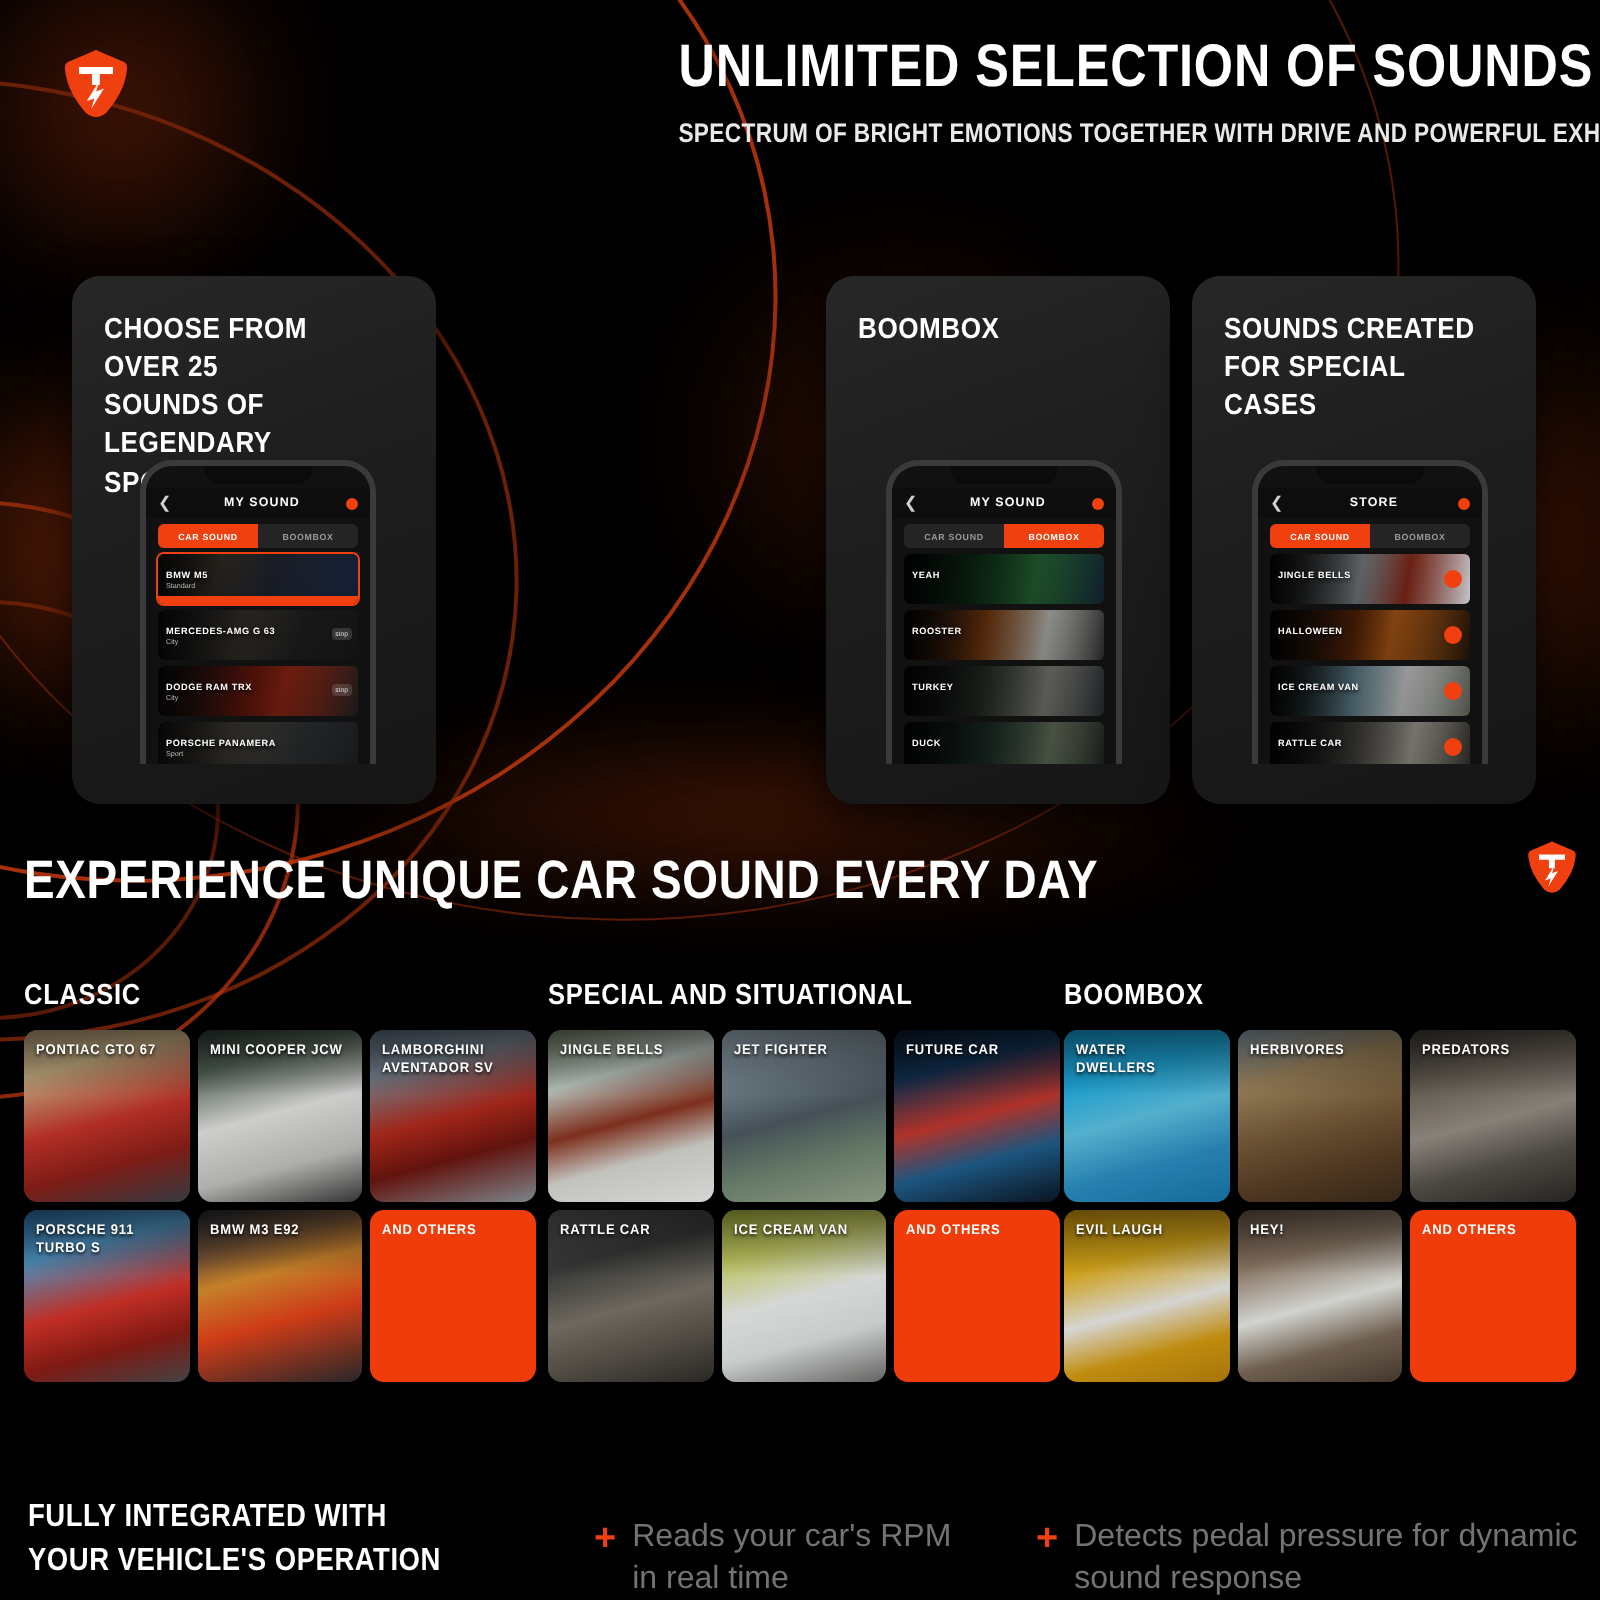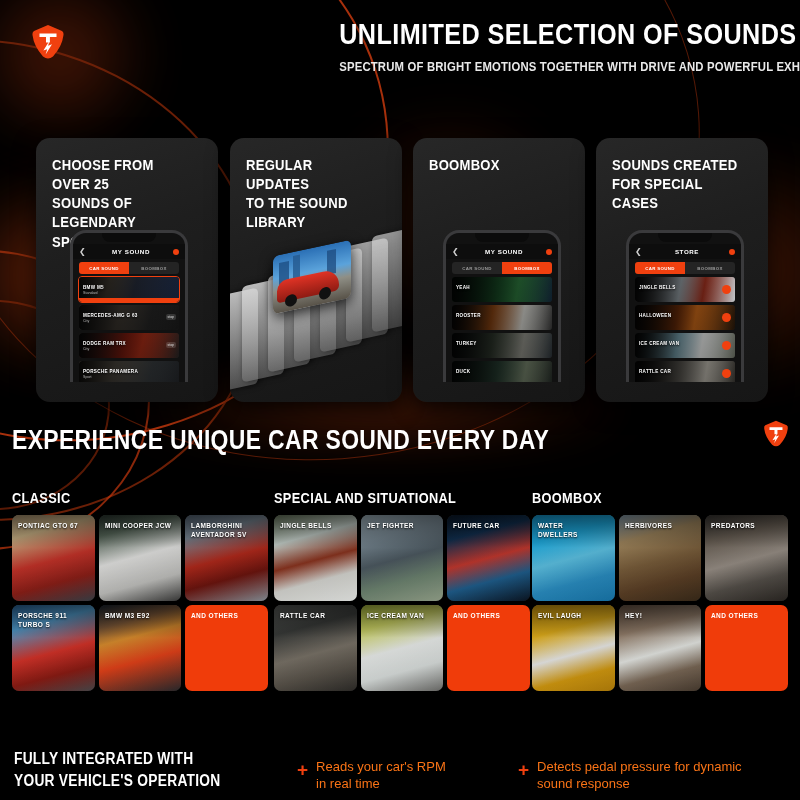--- a/index.html
+++ b/index.html
@@ -162,21 +162,21 @@
   .footer{ position:absolute; left:0; top:742px; width:800px; height:58px; }
   .f-lead{
     position:absolute; left:14px; top:6px; font-size:16px; font-weight:700;
     line-height:1.35; letter-spacing:.3px; white-space:nowrap;
     transform:scaleX(.86); transform-origin:left top;
   }
   .f-item{ position:absolute; display:flex; gap:8px; align-items:flex-start; }
   .f-plus{
     color:#F0400F; font-size:19px; font-weight:700; line-height:1; margin-top:2px;
   }
-  .f-text{ font-size:13px; line-height:1.32; color:#f97316; white-space:nowrap; }
+  .f-text{ font-size:16px; line-height:1.32; color:#737373; white-space:nowrap; }
 </style>
 </head>
 <body>
 
 <div class="page">
 
   <div class="bg-arcs">
     <div class="arc" style="left:-230px;top:-120px;width:620px;height:560px;border-width:2px;border-color:#C4380E;opacity:.85;transform:rotate(-12deg);"></div>
     <div class="arc" style="left:-300px;top:40px;width:560px;height:480px;border-width:2px;border-color:#8E2A0A;opacity:.75;transform:rotate(8deg);"></div>
     <div class="arc" style="left:-180px;top:250px;width:330px;height:300px;border-width:2px;border-color:#C4380E;opacity:.7;"></div>
@@ -243,41 +243,20 @@
           <div class="ph-row">
             <div class="ph-row-img" style="background:linear-gradient(105deg,#5a5349 0%,#6e675c 35%,#33373a 70%,#1a1c1f 100%);"></div>
             <div class="ph-row-shade"></div>
             <div class="ph-row-name">PORSCHE PANAMERA</div>
             <div class="ph-row-sub">Sport</div>
           </div>
         </div>
       </div>
     </div>
 
-    <div class="fcard" style="left:230px;width:172px;">
-      <div class="fcard-title">REGULAR UPDATES<br>TO THE SOUND LIBRARY</div>
-      <div class="fan" style="left:0;top:88px;width:172px;height:176px;">
-        <div class="fan-sheet" style="left:-14px;top:66px;transform:skewY(-12deg);"></div>
-        <div class="fan-sheet" style="left:12px;top:56px;transform:skewY(-12deg);"></div>
-        <div class="fan-sheet" style="left:38px;top:46px;transform:skewY(-12deg);"></div>
-        <div class="fan-sheet" style="left:64px;top:36px;transform:skewY(-12deg);opacity:.92;"></div>
-        <div class="fan-sheet" style="left:90px;top:26px;transform:skewY(-12deg);opacity:.88;"></div>
-        <div class="fan-sheet" style="left:116px;top:16px;transform:skewY(-12deg);opacity:.82;"></div>
-        <div class="fan-sheet" style="left:142px;top:6px;transform:skewY(-12deg);opacity:.76;"></div>
-        <div class="fan-hero" style="left:43px;top:22px;transform:skewY(-12deg);">
-          <div style="position:absolute;inset:0;background:linear-gradient(180deg,#2a6fb5 0%,#5ba3db 40%,#8f8f86 62%,#585248 100%);"></div>
-          <div style="position:absolute;left:6px;top:8px;width:10px;height:22px;background:#1d4f84;opacity:.8;"></div>
-          <div style="position:absolute;left:20px;top:4px;width:7px;height:26px;background:#24598f;opacity:.8;"></div>
-          <div style="position:absolute;left:54px;top:6px;width:9px;height:24px;background:#1c4a7d;opacity:.75;"></div>
-          <div style="position:absolute;left:4px;top:26px;width:62px;height:22px;border-radius:10px 16px 5px 4px;background:linear-gradient(180deg,#e03325,#8e1b13);"></div>
-          <div style="position:absolute;left:12px;top:42px;width:12px;height:12px;border-radius:50%;background:#111;"></div>
-          <div style="position:absolute;left:46px;top:42px;width:12px;height:12px;border-radius:50%;background:#111;"></div>
-        </div>
-      </div>
-    </div>
 
     <div class="fcard" style="left:413px;width:172px;">
       <div class="fcard-title">BOOMBOX</div>
       <div class="phone" style="left:30px;top:92px;">
         <div class="notch"></div>
         <div class="ph-nav">
           <span class="ph-back">❮</span>
           <span class="ph-title">MY SOUND</span>
           <span class="ph-dot"></span>
         </div>

